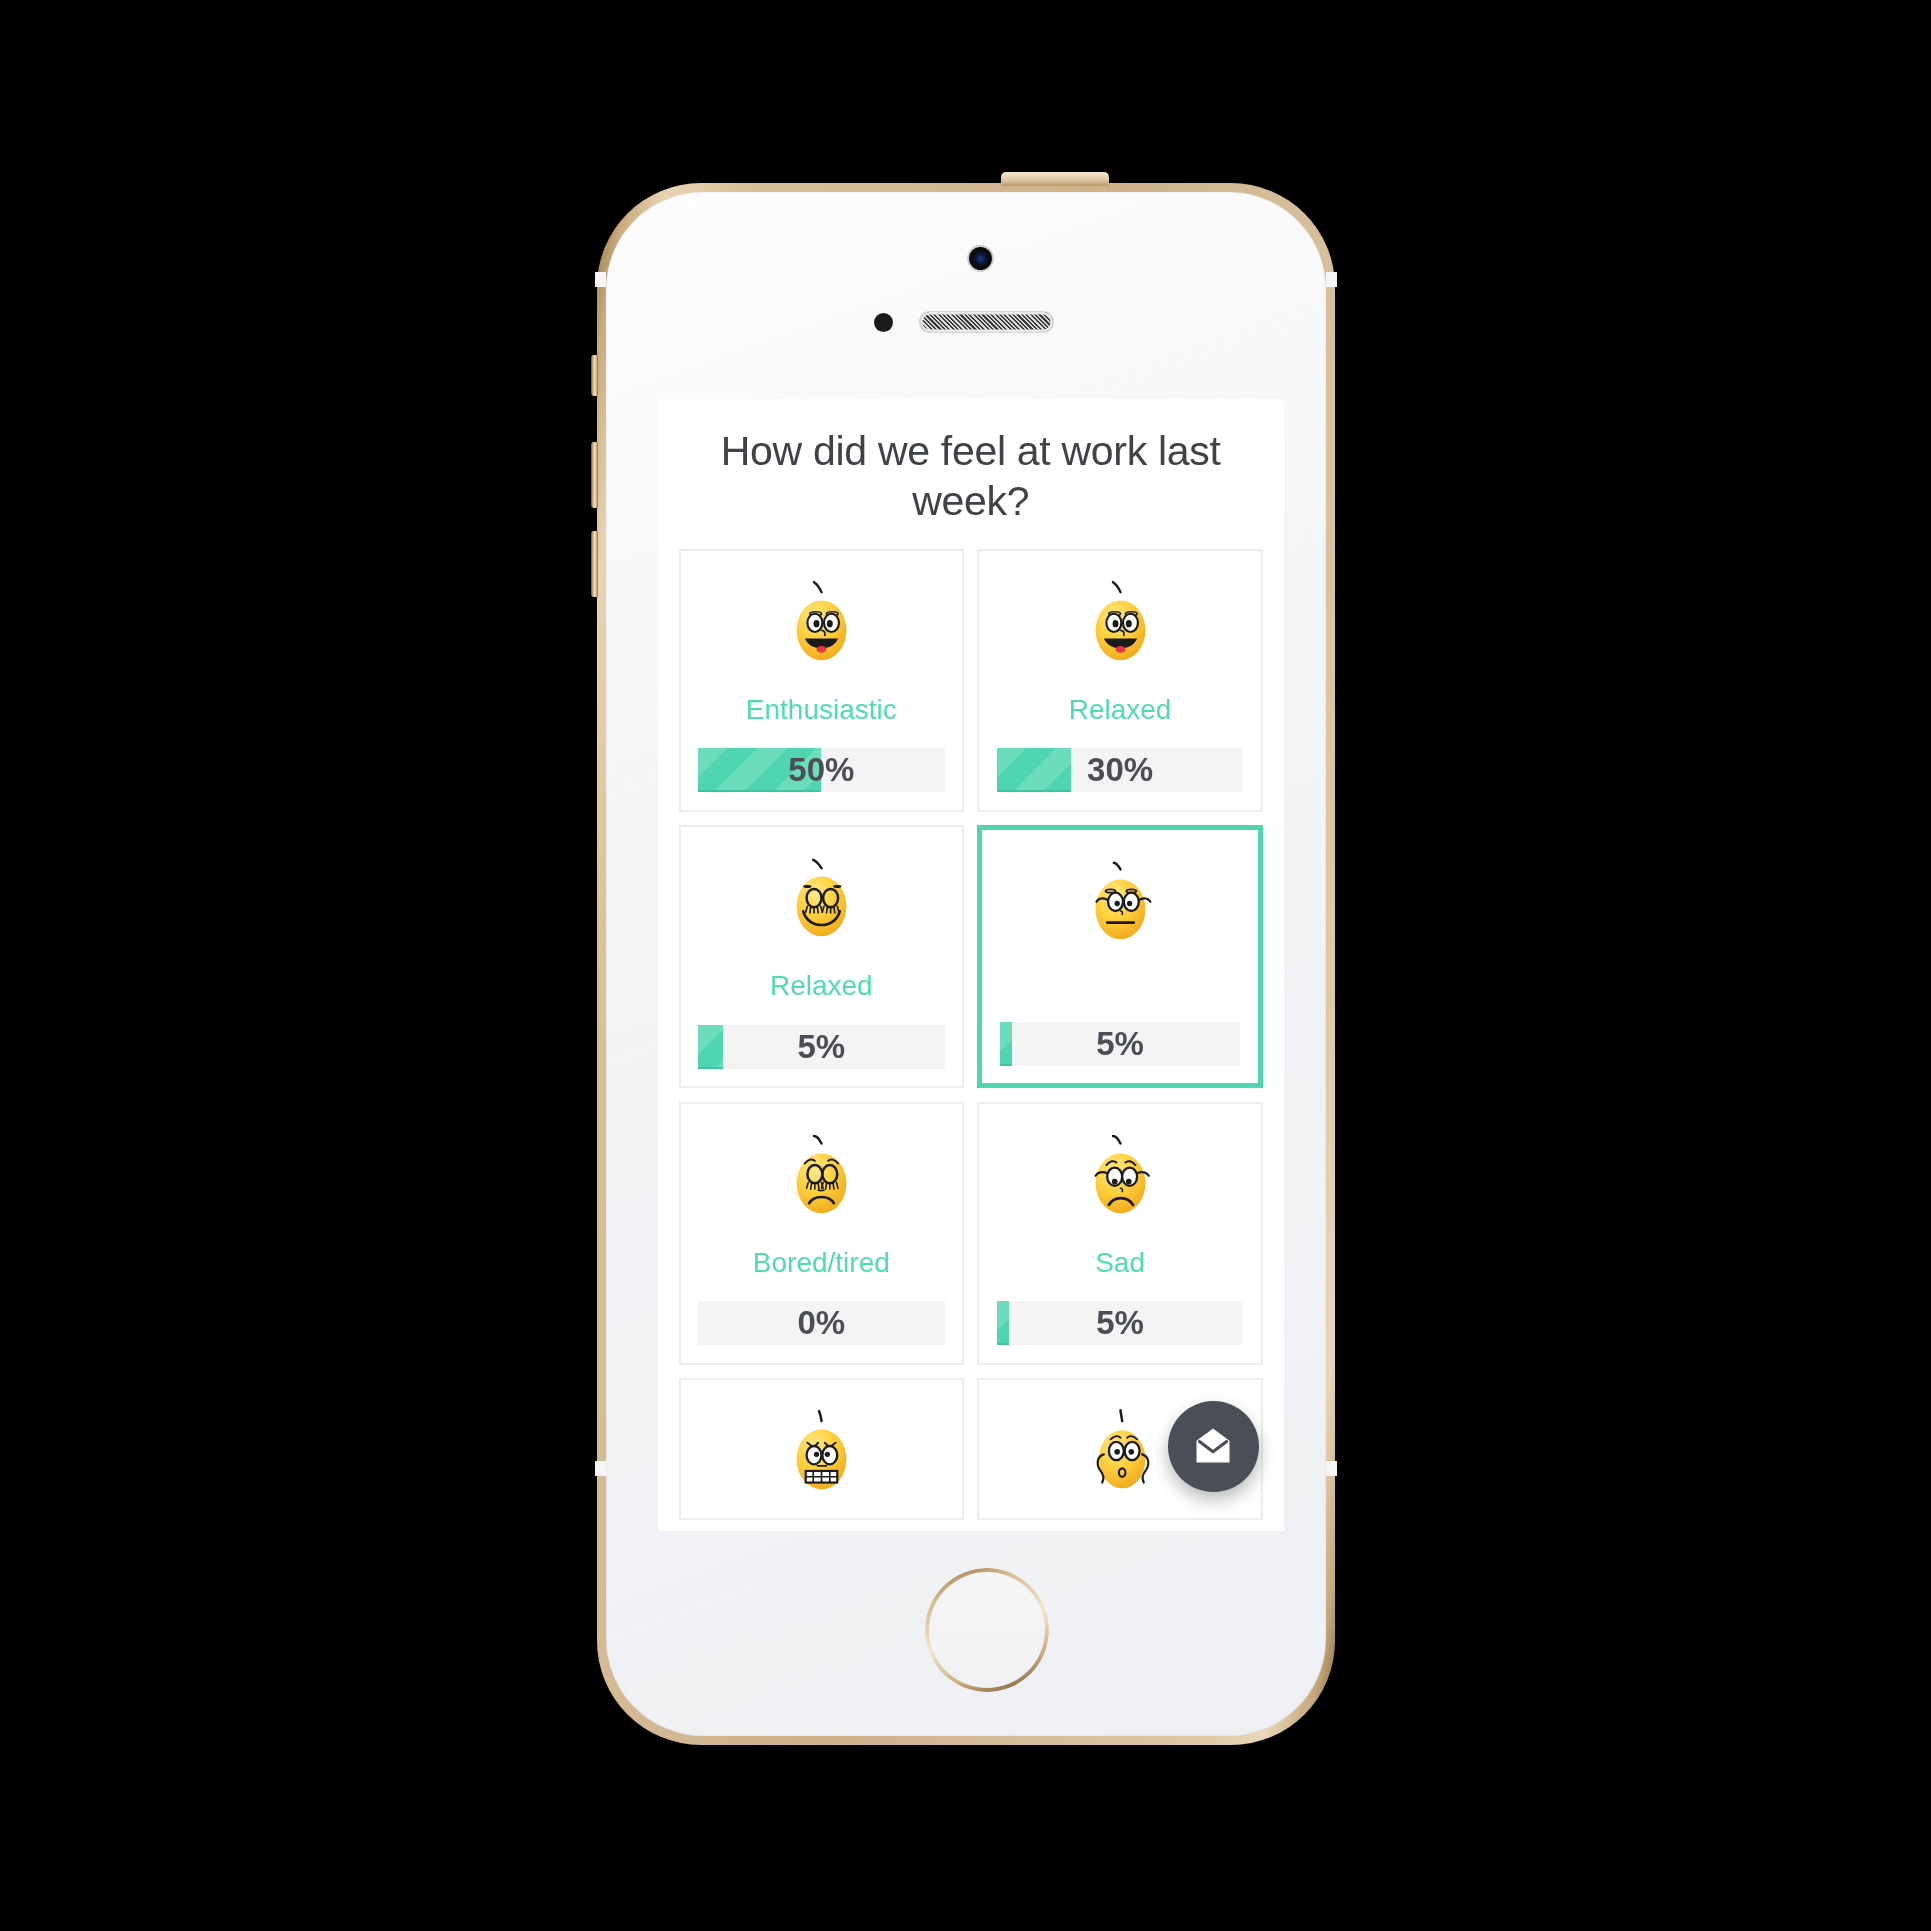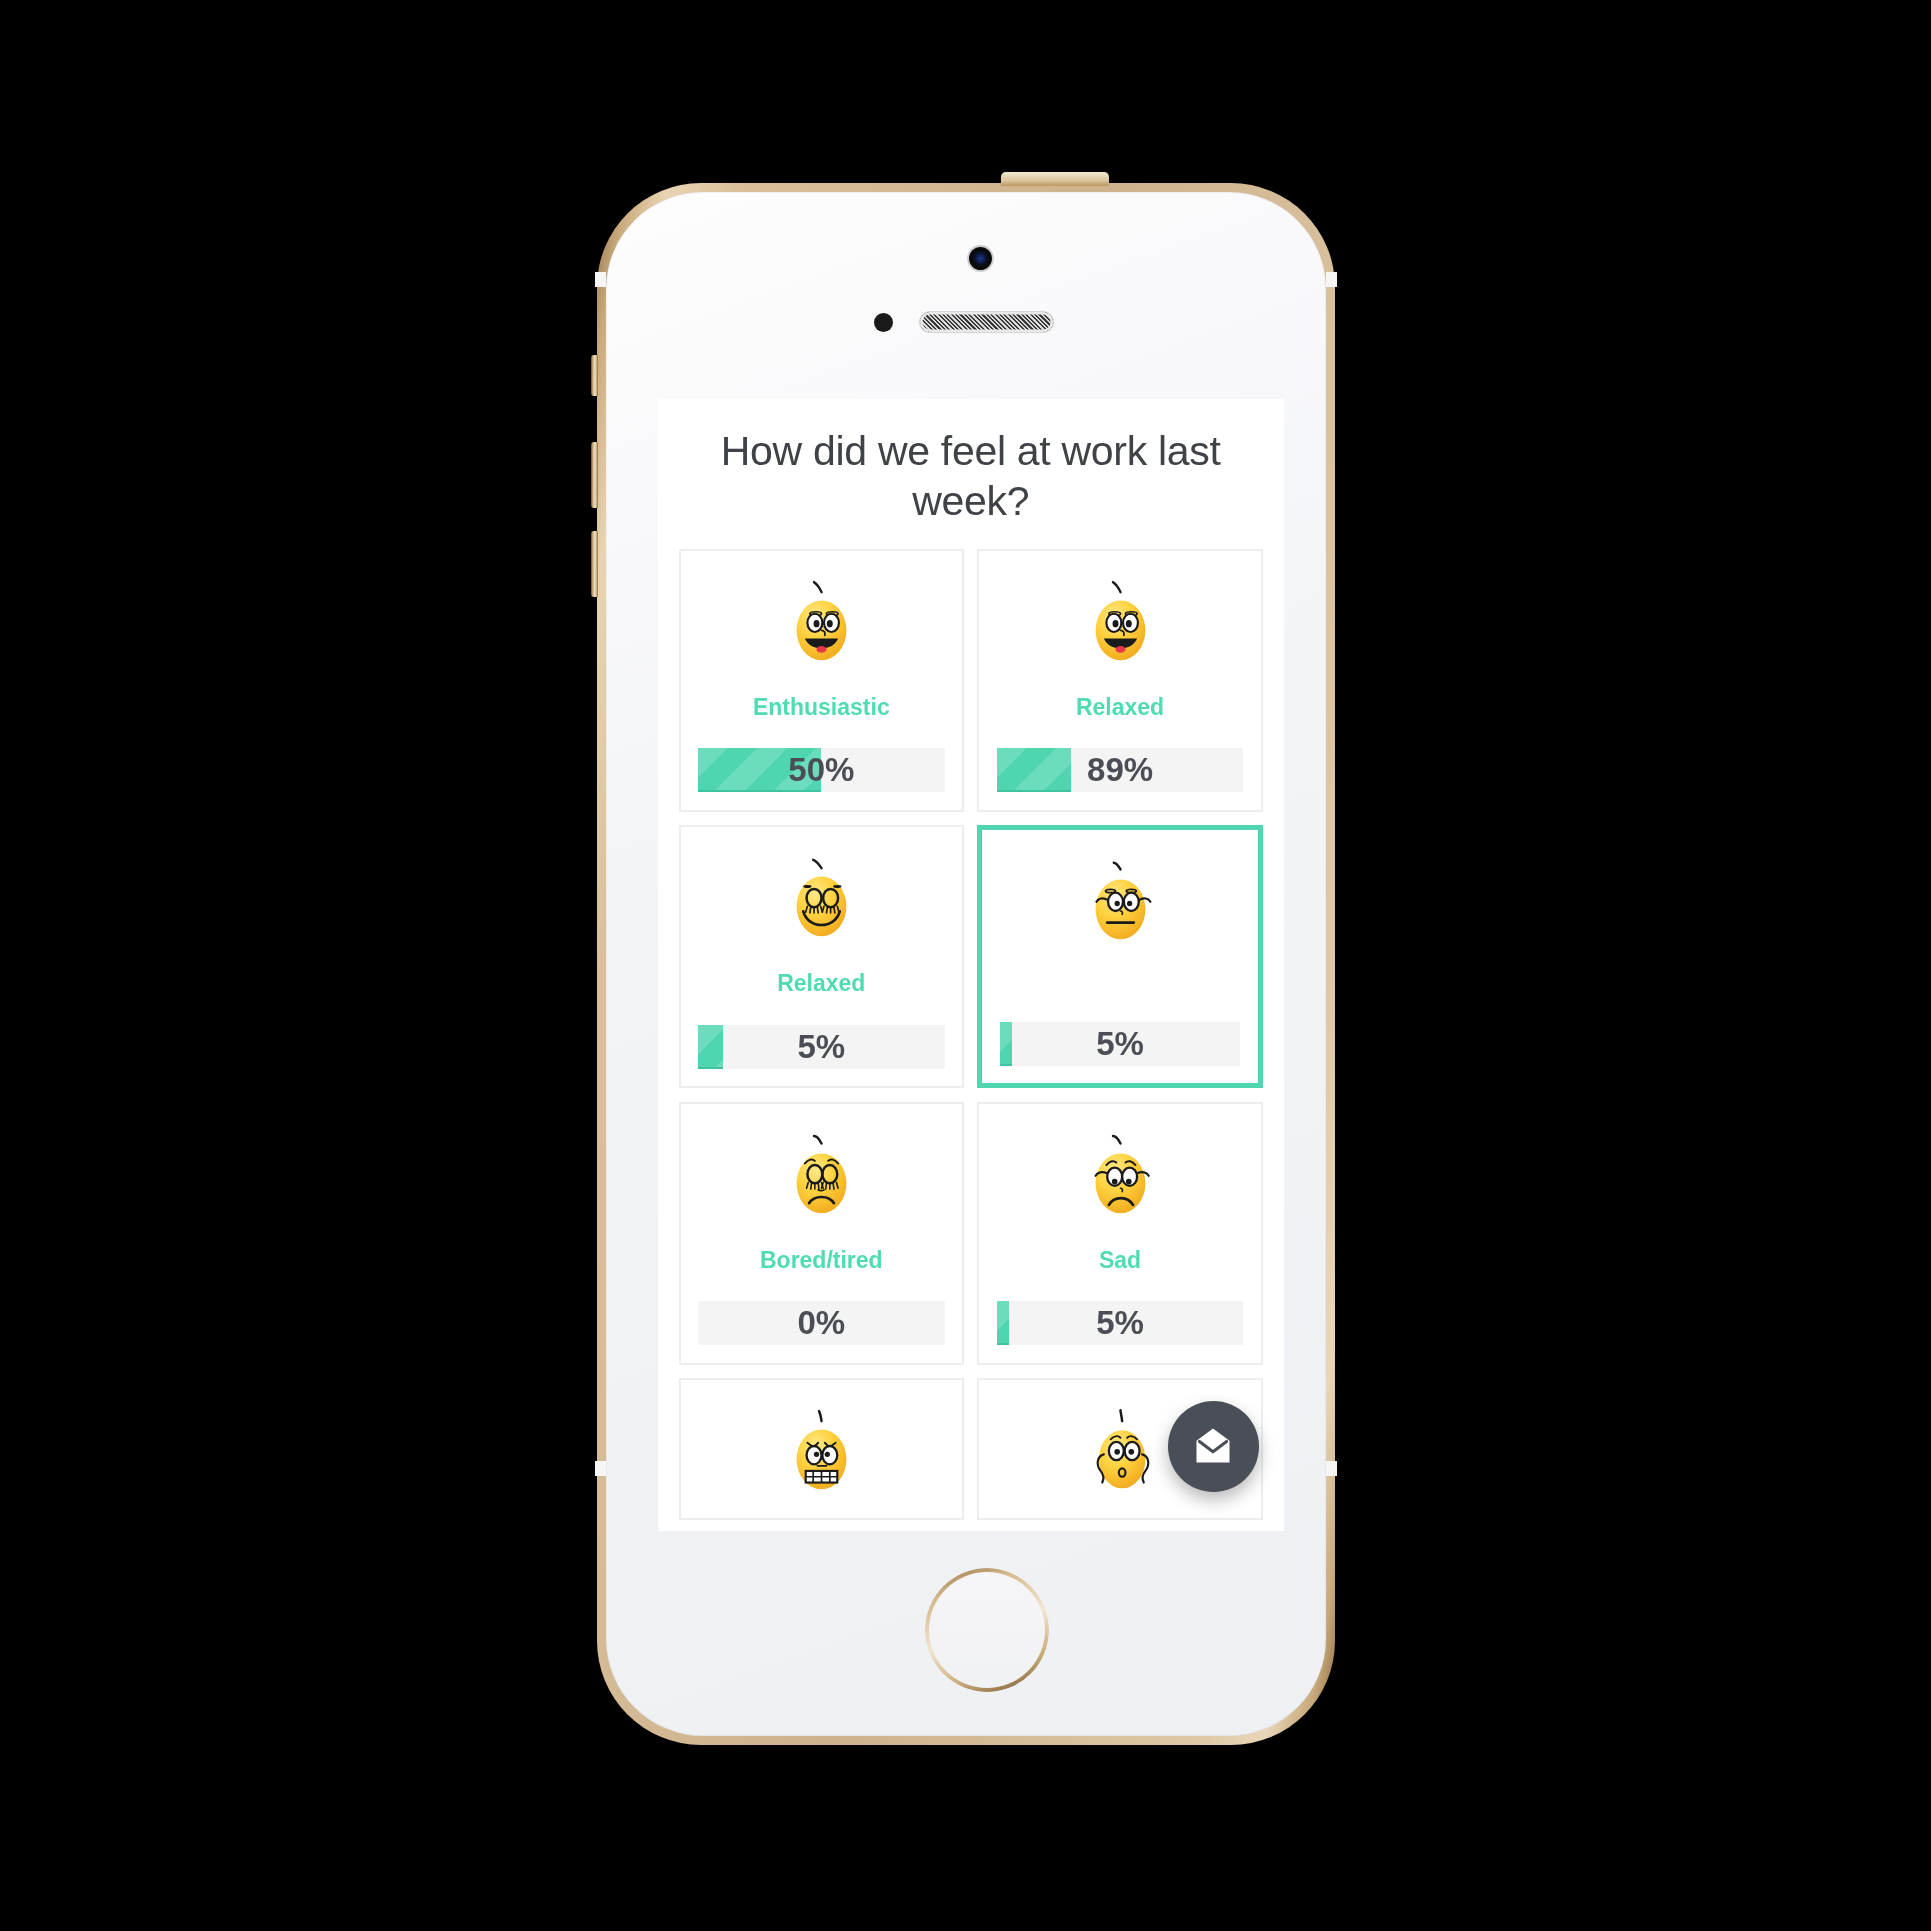--- a/index.html
+++ b/index.html
@@ -196,23 +196,23 @@
 
   .emoji {
     width: 83px;
     height: 93px;
     margin-top: 9.7px;
     flex: none;
   }
 
   .card-label {
     margin-top: 25px;
-    font-size: 23px;
+    font-size: 28px;
     color: #4fdcb3;
-    font-weight: 700;
+    font-weight: 400;
     text-align: center;
     line-height: 1;
     min-height: 31px;
   }
 
   .spacer { flex: 1 1 auto; min-height: 13.5px; }
 
   .progress {
     position: relative;
     width: 100%;
@@ -340,21 +340,21 @@
                 <ellipse cx="44" cy="54" rx="3.6" ry="4.4" fill="#1b1b1b"></ellipse>
                 <ellipse cx="60" cy="54" rx="3.6" ry="4.4" fill="#1b1b1b"></ellipse>
                 <path d="M50 62c3 0 5 3 4 6" stroke="#1b1b1b" stroke-width="2.2" fill="none" stroke-linecap="round"></path>
                 <path d="M30 72c6 16 34 16 40 0z" fill="#1b1b1b"></path>
                 <ellipse cx="50" cy="85" rx="6" ry="4" fill="#e8374a"></ellipse>
               </svg>
               <div class="card-label">Relaxed</div>
               <div class="spacer"></div>
               <div class="progress">
                 <div class="progress-fill" style="width: 30%;"></div>
-                <div class="progress-text">89%</div>
+                <div class="progress-text">30%</div>
               </div>
             </div>
 
             <div class="card">
               <svg class="emoji" viewBox="0 0 100 110">
                 <defs>
                     <radialGradient id="g2" cx="38%" cy="28%" r="78%">
                   <stop offset="0%" stop-color="#ffe98a"></stop>
                       <stop offset="45%" stop-color="#ffd23f"></stop>
                   <stop offset="100%" stop-color="#f0a81c"></stop>

